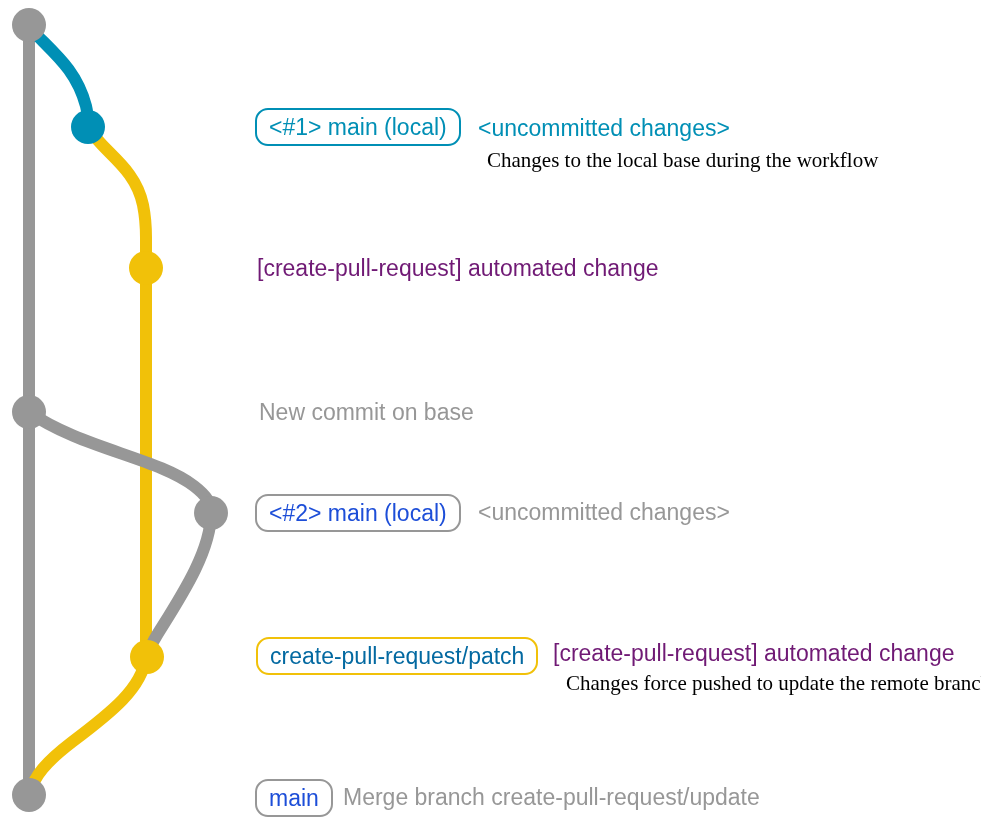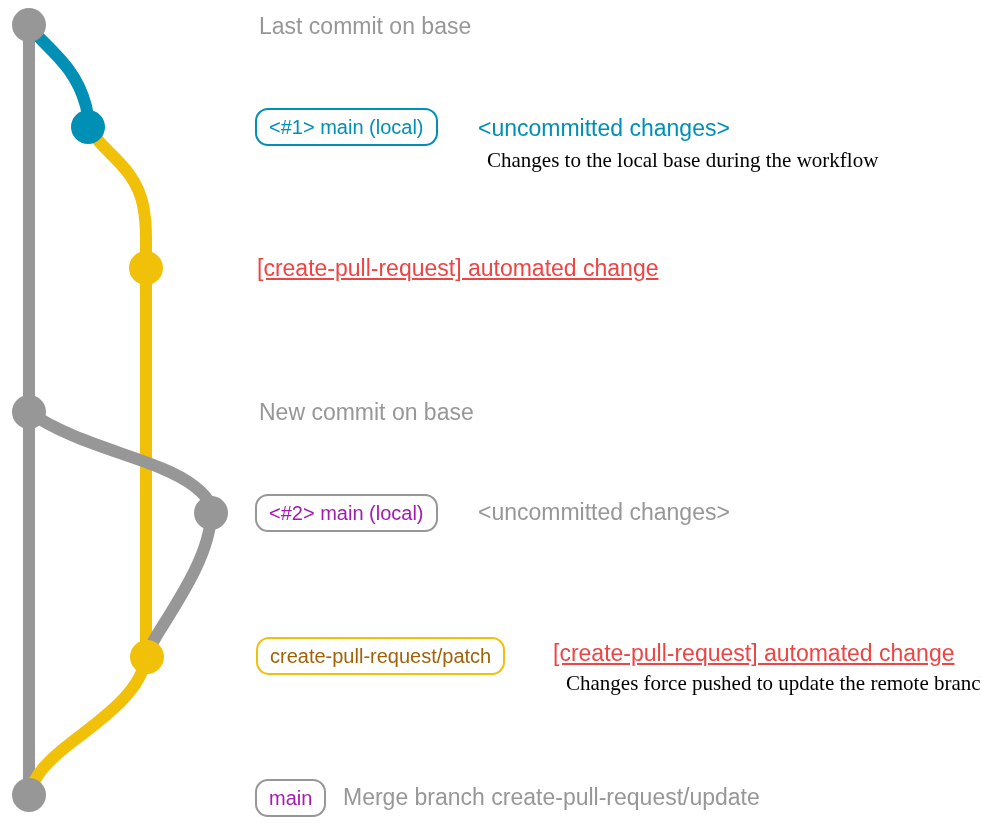--- a/index.html
+++ b/index.html
@@ -13,47 +13,47 @@
   .graph-svg { position:absolute; left:0; top:0; }
 
   .msg {
     position:absolute;
     font-size:23px;
     line-height:27px;
     white-space:nowrap;
   }
   .msg.gray   { color:#979797; }
   .msg.blue   { color:#008fb5; }
-  .msg.yellow { color:#ef4444;text-decoration:underline; }
+  .msg.yellow { color:#701a75; }
 
   .note {
     position:absolute;
     font-family:"Liberation Serif", serif;
     font-size:21px;
     line-height:25px;
     color:#000000;
     white-space:nowrap;
     text-align:center;
   }
 
   .tag {
     position:absolute;
     display:inline-flex;
     align-items:center;
     height:30px;
     padding:2px 12px;
     border:2px solid;
     border-radius:13px;
     background:#ffffff;
-    font-size:20px;
+    font-size:23px;
     white-space:nowrap;
   }
   .tag.blue   { border-color:#008fb5; color:#008fb5; }
-  .tag.gray   { border-color:#979797; color:#a21caf; }
-  .tag.yellow { border-color:#f1c109; color:#a16207; }
+  .tag.gray   { border-color:#979797; color:#1d4ed8; }
+  .tag.yellow { border-color:#f1c109; color:#0369a1; }
 </style>
 </head>
 <body>
 
 <div class="canvas">
 
   <svg class="graph-svg" width="981" height="827" viewBox="0 0 981 827">
 
     <path d="M 29 25 L 29 795" fill="none" stroke="#979797" stroke-width="12" stroke-linecap="round"></path>
 
@@ -68,21 +68,20 @@
 
     <circle cx="29" cy="25" r="17" fill="#979797"></circle>
     <circle cx="88" cy="127" r="17" fill="#008fb5"></circle>
     <circle cx="146" cy="268" r="17" fill="#f1c109"></circle>
     <circle cx="29" cy="412" r="17" fill="#979797"></circle>
     <circle cx="211" cy="513" r="17" fill="#979797"></circle>
     <circle cx="147" cy="657" r="17" fill="#f1c109"></circle>
     <circle cx="29" cy="795" r="17" fill="#979797"></circle>
   </svg>
 
-  <div class="msg gray" style="left:259px; top:13px;">Last commit on base</div>
 
   <span class="tag blue" style="left:255px; top:108px;">&lt;#1&gt; main (local)</span>
   <div class="msg blue" style="left:478px; top:115px;">&lt;uncommitted changes&gt;</div>
   <div class="note" style="left:487px; top:148px;">Changes to the local base during the workflow</div>
 
   <div class="msg yellow" style="left:257px; top:255px;">[create-pull-request] automated change</div>
 
   <div class="msg gray" style="left:259px; top:399px;text-align:center;">New commit on base</div>
 
   <span class="tag gray" style="left:255px; top:494px;">&lt;#2&gt; main (local)</span>

